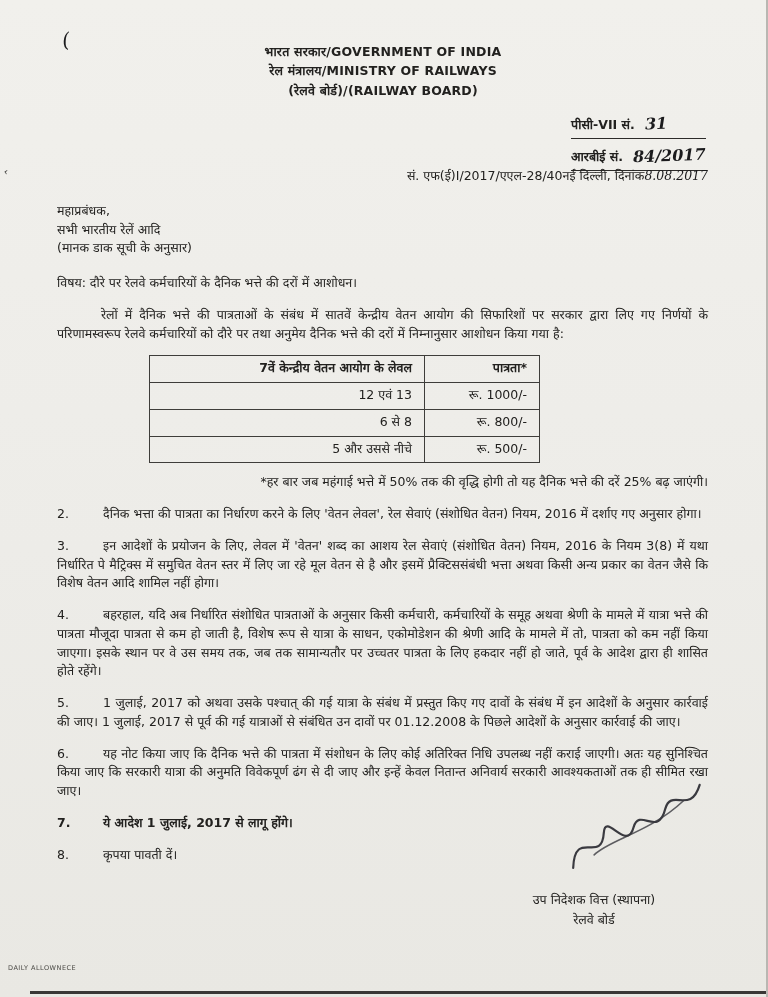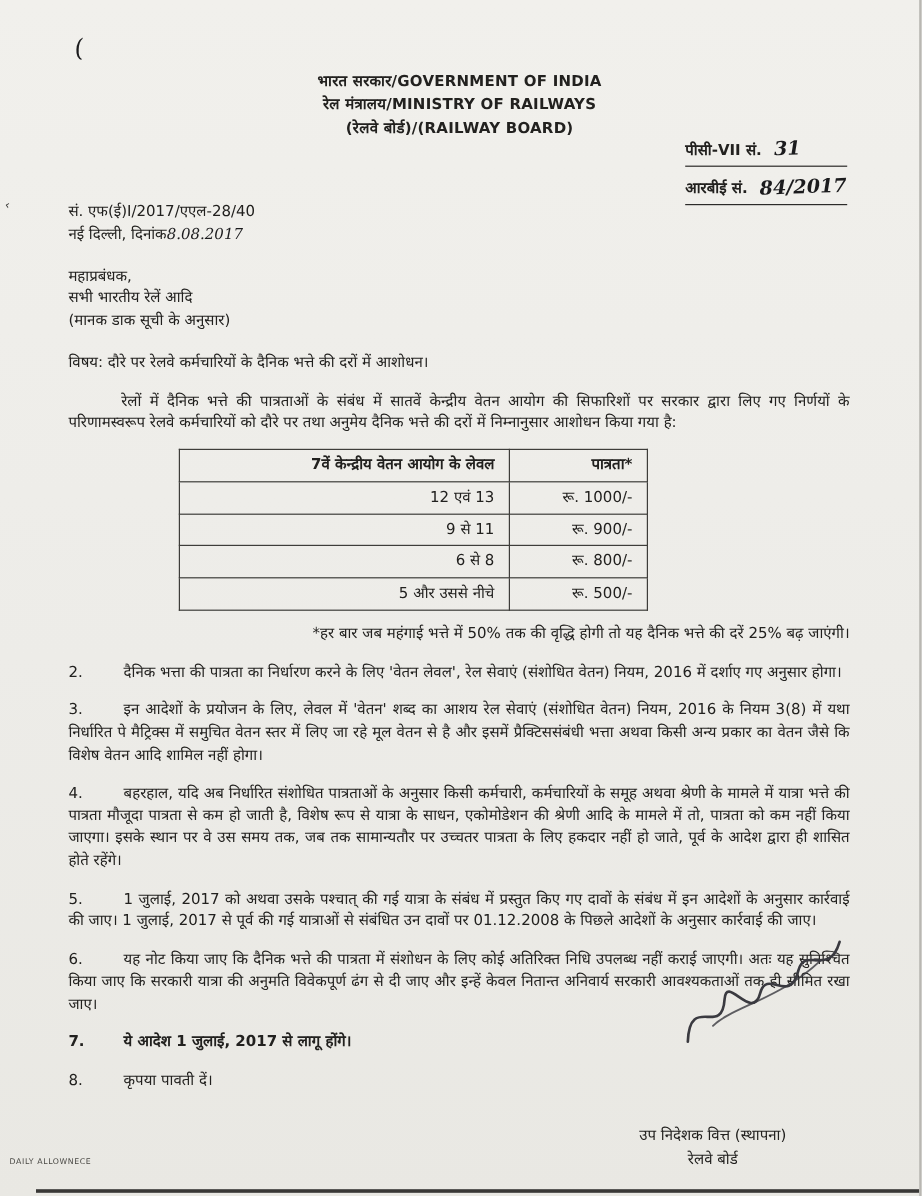--- a/index.html
+++ b/index.html
@@ -22,21 +22,21 @@
   }
   .hw-paren {
     position:absolute; left:62px; top:28px;
     font-size:20px; transform:rotate(-8deg);
   }
   .left-edge-mark {
     position:absolute; left:4px; top:166px;
     font-size:10px; color:#3a3a38; transform:rotate(12deg);
   }
   .header {
-    position:absolute; top:58px; left:0; right:0;
+    position:absolute; top:42px; left:0; right:0;
     text-align:center;
     font-weight:bold;
     font-size:12.5px;
     line-height:1.55;
     letter-spacing:0.2px;
   }
   .refs {
     position:absolute; top:110px; right:60px;
     font-size:12.5px; font-weight:bold;
     line-height:1.7;
@@ -45,21 +45,21 @@
     border-bottom:1.5px solid #2c2b29;
     padding-bottom:1px;
     margin-bottom:3px;
     white-space:nowrap;
   }
   .refs .hw { font-size:16px; font-weight:bold; display:inline-block; transform:rotate(-2deg); margin-left:6px; }
   .body-flow {
     position:absolute; top:167px; left:57px; right:58px;
     font-size:12.5px; line-height:1.5;
   }
-  .letter-row { display:flex; justify-content:flex-end; align-items:baseline;flex-direction:column; }
+  .letter-row { display:flex; justify-content:flex-end; align-items:baseline; }
   .addressee { margin-top:16px; }
   .subject { margin-top:16px; }
   .para { margin-top:13px; text-align:justify; }
   .para .num { display:inline-block; width:46px; }
   .intro { margin-top:13px; text-indent:44px; text-align:justify; }
   table.rates {
     border-collapse:collapse;
     margin:12px 0 0 92px;
     font-size:12.5px;
   }
@@ -149,24 +149,20 @@
           <th>7वें केन्द्रीय वेतन आयोग के लेवल</th>
           <th>पात्रता*</th>
         </tr>
       </thead>
       <tbody>
         <tr>
           <td>12 एवं 13</td>
           <td>रू. 1000/-</td>
         </tr>
         <tr>
-          <td>9 से 11</td>
-          <td>रू. 900/-</td>
-        </tr>
-        <tr>
           <td>6 से 8</td>
           <td>रू. 800/-</td>
         </tr>
         <tr>
           <td>5 और उससे नीचे</td>
           <td>रू. 500/-</td>
         </tr>
       </tbody>
     </table>
 

